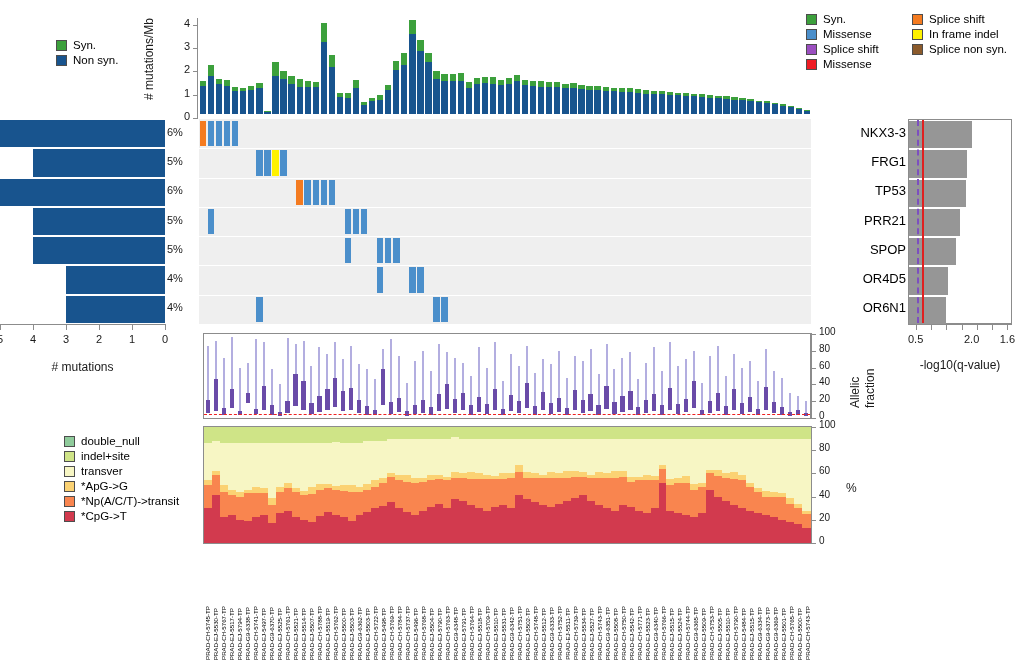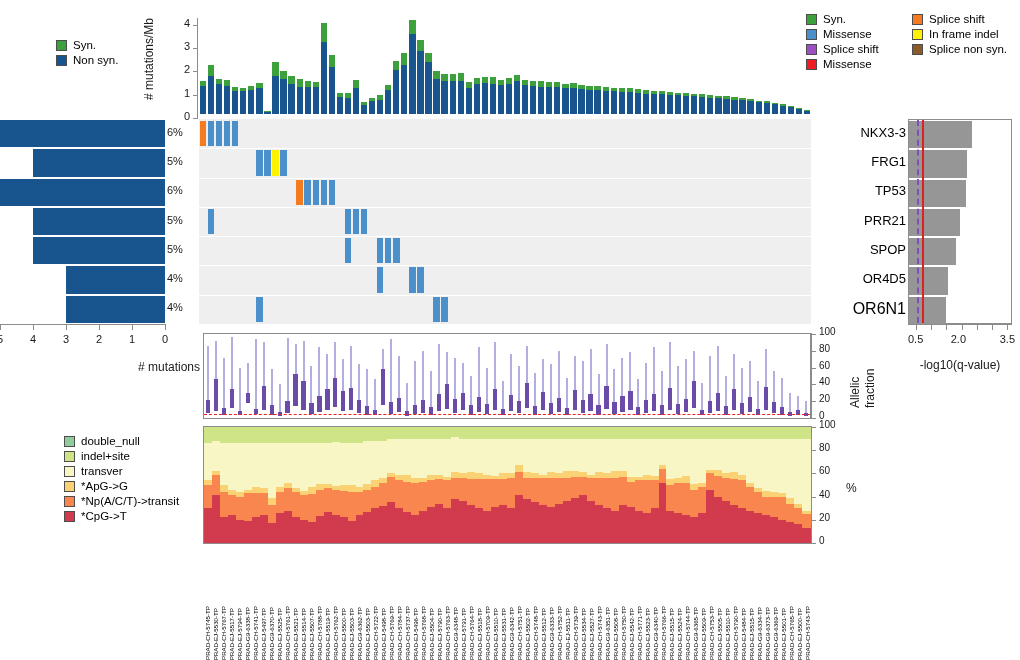--- a/index.html
+++ b/index.html
@@ -421,21 +421,21 @@
     <div class="tick" style="position:absolute;left:28px;top:9px;width:10px;text-align:center;">4</div>
     <div class="tkv" style="left:66px;top:0;height:6px;"></div>
     <div class="tick" style="position:absolute;left:61px;top:9px;width:10px;text-align:center;">3</div>
     <div class="tkv" style="left:99px;top:0;height:6px;"></div>
     <div class="tick" style="position:absolute;left:94px;top:9px;width:10px;text-align:center;">2</div>
     <div class="tkv" style="left:132px;top:0;height:6px;"></div>
     <div class="tick" style="position:absolute;left:127px;top:9px;width:10px;text-align:center;">1</div>
     <div class="tkv" style="left:165px;top:0;height:6px;"></div>
     <div class="tick" style="position:absolute;left:160px;top:9px;width:10px;text-align:center;">0</div>
   </div>
-<div class="abs" style="left:0px;top:357px;width:165px;text-align:right;margin-left:35px;">
+<div class="abs" style="left:0px;top:357px;width:165px;text-align:center;">
   <span class="axtitle"># mutations</span>
 </div>
 <div class="abs" id="pct-labels" style="left:167px;top:119px;width:30px;height:205px;">
     <div class="tick" style="position:absolute;left:0;top:6.642857142857142px;">6%</div>
     <div class="tick" style="position:absolute;left:0;top:35.92857142857143px;">5%</div>
     <div class="tick" style="position:absolute;left:0;top:65.21428571428571px;">6%</div>
     <div class="tick" style="position:absolute;left:0;top:94.5px;">5%</div>
     <div class="tick" style="position:absolute;left:0;top:123.78571428571428px;">5%</div>
     <div class="tick" style="position:absolute;left:0;top:153.07142857142856px;">4%</div>
     <div class="tick" style="position:absolute;left:0;top:182.35714285714286px;">4%</div>
@@ -478,45 +478,45 @@
     <div class="tile" style="left:242.38421052631577px;width:6.442105263157895px;top:177.71428571428572px;height:25.285714285714285px;background:#4B8FCB;" title="OR6N1 Missense"></div>
   </div>
 
 <div class="abs" id="genenames" style="left:838px;top:119px;width:68px;height:205px;">
     <div style="position:absolute;right:0;top:5.642857142857142px;font-size:13px;">NKX3-3</div>
     <div style="position:absolute;right:0;top:34.92857142857143px;font-size:13px;">FRG1</div>
     <div style="position:absolute;right:0;top:64.21428571428571px;font-size:13px;">TP53</div>
     <div style="position:absolute;right:0;top:93.5px;font-size:13px;">PRR21</div>
     <div style="position:absolute;right:0;top:122.78571428571428px;font-size:13px;">SPOP</div>
     <div style="position:absolute;right:0;top:152.07142857142856px;font-size:13px;">OR4D5</div>
-    <div style="position:absolute;right:0;top:181.35714285714286px;font-size:16px;">OR6N1</div>
+    <div style="position:absolute;right:0;top:181.35714285714286px;font-size:13px;">OR6N1</div>
   </div>
 <div class="abs frame" id="qplot" style="left:908px;top:119px;width:104px;height:205px;">
     <div style="position:absolute;left:0;top:1px;height:27.285714285714285px;width:62.705882352941174px;background:#969696;"></div>
     <div style="position:absolute;left:0;top:30.285714285714285px;height:27.285714285714285px;width:58.423529411764704px;background:#969696;"></div>
     <div style="position:absolute;left:0;top:59.57142857142857px;height:27.285714285714285px;width:56.58823529411765px;background:#969696;"></div>
     <div style="position:absolute;left:0;top:88.85714285714286px;height:27.285714285714285px;width:51.08235294117647px;background:#969696;"></div>
     <div style="position:absolute;left:0;top:118.14285714285714px;height:27.285714285714285px;width:46.800000000000004px;background:#969696;"></div>
     <div style="position:absolute;left:0;top:147.42857142857142px;height:27.285714285714285px;width:38.84705882352941px;background:#969696;"></div>
     <div style="position:absolute;left:0;top:176.71428571428572px;height:27.285714285714285px;width:37.01176470588236px;background:#969696;"></div>
     <div style="position:absolute;left:12.541176470588237px;top:0;bottom:0;width:0;border-left:2px solid #E02020;"></div>
     <div style="position:absolute;left:8.258823529411766px;top:0;bottom:0;width:0;border-left:2px dashed #7D4FC0;"></div>
   </div>
 <div class="abs" id="qaxis" style="left:908px;top:324px;width:104px;height:34px;">
     <div class="tkh" style="left:0;top:0;width:104px;background:#8c8c8c;"></div>
     <div class="tkv" style="left:7.647058823529412px;top:0;height:6px;"></div>
     <div class="tick" style="position:absolute;left:-4.352941176470588px;top:9px;width:24px;text-align:center;">0.5</div>
     <div class="tkv" style="left:22.941176470588236px;top:0;height:6px;"></div>
     <div class="tkv" style="left:38.23529411764706px;top:0;height:6px;"></div>
     <div class="tkv" style="left:53.52941176470589px;top:0;height:6px;"></div>
-    <div class="tick" style="position:absolute;left:34px;top:9px;width:24px;text-align:right;">2.0</div>
+    <div class="tick" style="position:absolute;left:56px;top:9px;width:24px;text-align:left;">2.0</div>
     <div class="tkv" style="left:68.82352941176471px;top:0;height:6px;"></div>
     <div class="tkv" style="left:84.11764705882354px;top:0;height:6px;"></div>
     <div class="tkv" style="left:99.41176470588236px;top:0;height:6px;"></div>
-    <div class="tick" style="position:absolute;left:87.41176470588236px;top:9px;width:24px;text-align:center;">3.5</div>
+    <div class="tick" style="position:absolute;left:87.41176470588236px;top:9px;width:24px;text-align:center;">1.6</div>
   </div>
 <div class="abs" style="left:895px;top:355px;width:130px;text-align:center;">
   <span class="axtitle">-log10(q-value)</span>
 </div>
 
 <div class="abs frame" id="afplot" style="left:203px;top:333px;width:608px;height:86px;">
     <div style="position:absolute;left:2.8273684210526318px;top:11.760000000000002px;height:67.19999999999999px;width:2px;background:#B3AEE0;"></div>
     <div style="position:absolute;left:1.7542105263157894px;top:65.52px;height:13.439999999999998px;width:4.146315789473684px;background:#6A4BA8;"></div>
     <div style="position:absolute;left:10.801052631578948px;top:6.719999999999997px;height:70.56px;width:2px;background:#B3AEE0;"></div>
     <div style="position:absolute;left:9.727894736842105px;top:45.36px;height:31.92px;width:4.146315789473684px;background:#6A4BA8;"></div>

